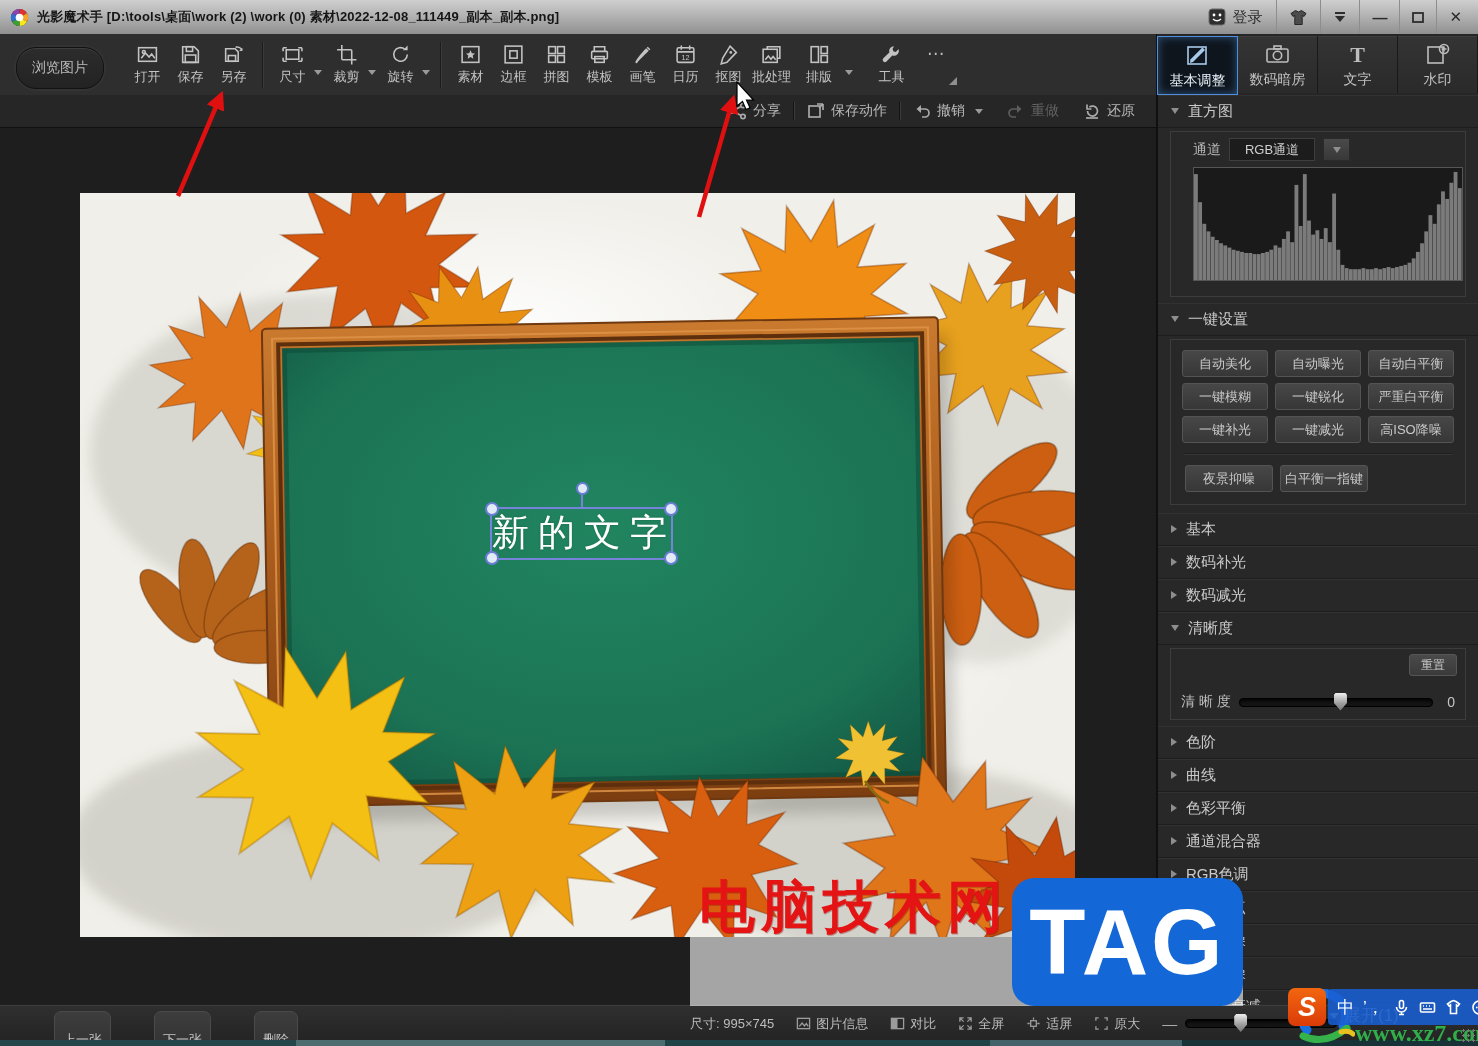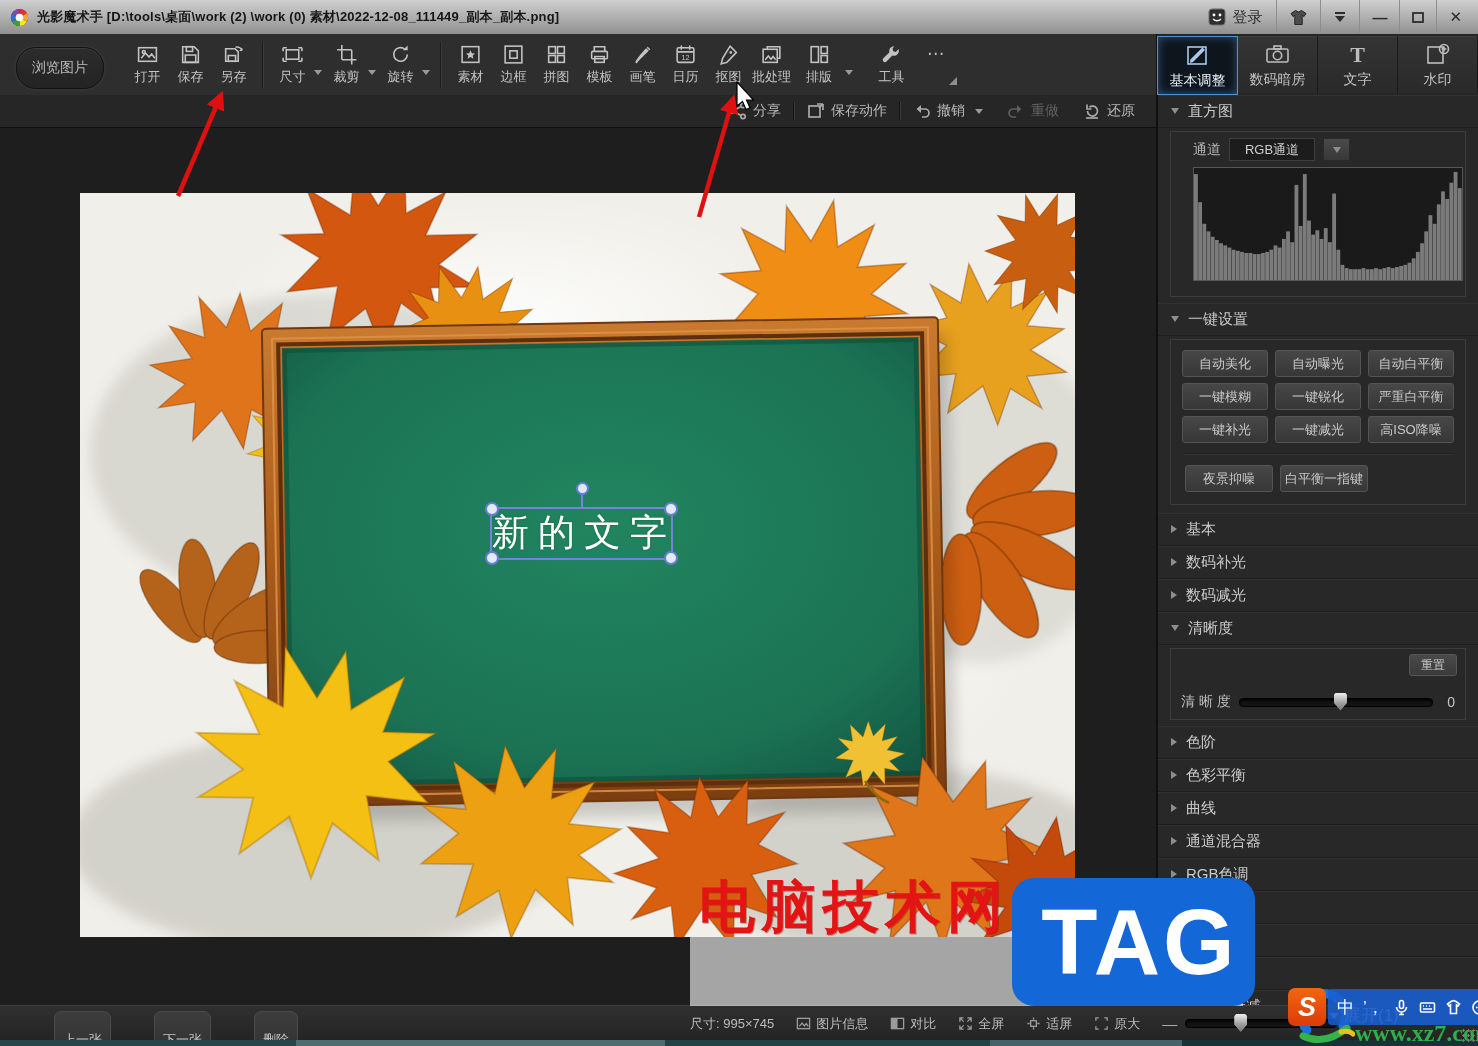--- a/index.html
+++ b/index.html
@@ -133,21 +133,21 @@
   
   .arrowlayer{left:0;top:0;width:1478px;height:1046px;pointer-events:none;z-index:50;}
   .wmtag{left:683px;top:872px;width:562px;height:138px;z-index:45;pointer-events:none;}
   .wmband{position:absolute;left:7px;top:65px;width:553px;height:69px;background:rgba(255,255,255,.6);}
   .wmred{position:absolute;left:16px;top:-2px;font-size:56px;font-weight:bold;color:#e41414;
      letter-spacing:6px;text-shadow:1px 1px 0 rgba(120,0,0,.35);}
   .wmurl{position:absolute;left:16px;top:74px;font-size:45px;font-weight:bold;color:#1353cc;
      font-family:"Liberation Serif","DejaVu Serif",serif;}
   .wmtagbox{position:absolute;left:329px;top:6px;width:231px;height:128px;background:#1467d6;
      border-radius:22px;display:flex;align-items:center;justify-content:center;
-     font-size:92px;font-weight:bold;color:#fff;letter-spacing:3px;padding-left:12px;}
+     font-size:92px;font-weight:bold;color:#fff;letter-spacing:3px;}
   .ime{left:1288px;top:988px;height:38px;display:flex;z-index:60;}
   .imes{width:38px;height:38px;border-radius:7px;background:linear-gradient(#f2660f,#da3c08);
      color:#fff;font-size:27px;font-weight:bold;font-style:italic;display:flex;align-items:center;justify-content:center;}
   .imebody{margin-left:2px;height:36px;margin-top:1px;background:rgba(25,95,210,.88);border-radius:4px;
      display:flex;align-items:center;gap:9px;padding:0 9px;color:#fff;font-size:17px;}
   .imebody svg{width:17px;height:17px;stroke:#fff;fill:none;stroke-width:1.6;}
   .wmxz{left:1293px;top:978px;width:185px;height:68px;z-index:58;pointer-events:none;}
   .expandlbl{position:absolute;left:36px;top:26px;color:#a7abb0;font-size:17px;display:flex;align-items:center;gap:5px;}
   .expandlbl i{width:0;height:0;border-left:5px solid transparent;border-right:5px solid transparent;border-top:6px solid #9aa0a6;}
   .xzurl{position:absolute;left:62px;top:42px;color:#2fae4a;font-size:24px;font-weight:bold;
@@ -650,25 +650,25 @@
       <span class="clval">0</span>
     </div>
   </div>
 
   <div class="sech">
       <span class="tri-r"></span>
       <span>色阶</span>
     </div>
   <div class="sech">
       <span class="tri-r"></span>
+      <span>曲线</span>
+    </div>
+  <div class="sech">
+      <span class="tri-r"></span>
       <span>色彩平衡</span>
-    </div>
-  <div class="sech">
-      <span class="tri-r"></span>
-      <span>曲线</span>
     </div>
   <div class="sech">
       <span class="tri-r"></span>
       <span>通道混合器</span>
     </div>
   <div class="sech">
       <span class="tri-r"></span>
       <span>RGB色调</span>
     </div>
   <div class="sech">

